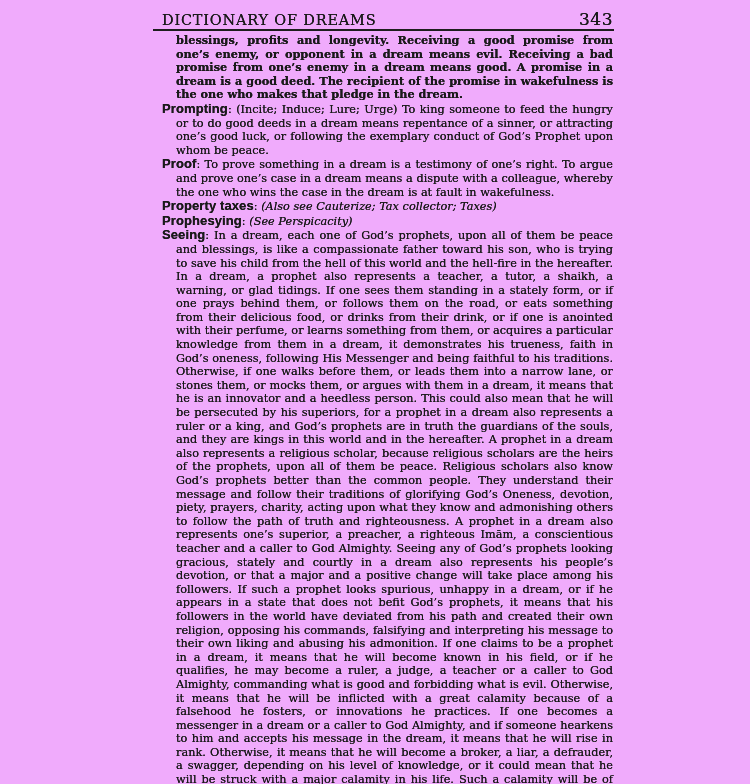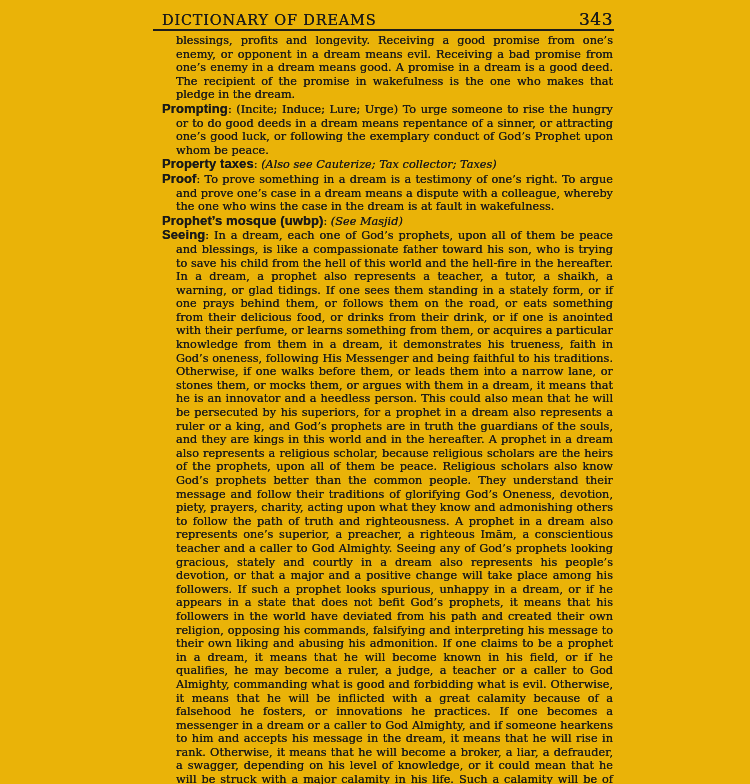--- a/index.html
+++ b/index.html
@@ -4,21 +4,21 @@
 <style>
   html, body {
     margin: 0;
     padding: 0;
     background: #ffffff;
   }
   .page {
     position: relative;
     width: 750px;
     height: 784px;
-    background: #eab308;
+    background: #f0abfc;
     overflow: hidden;
     font-family: "DejaVu Serif", serif;
     color: #1a1a1a;
   }
   
   .running-head {
     position: absolute;
     left: 162px;
     top: 9px;
     width: 451px;
@@ -55,20 +55,21 @@
     line-height: 13.6px;
     text-align: justify;
     text-shadow: 0 0 0.3px currentColor;
   }
   .text-block p {
     margin: 0;
   }
   
   p.cont {
     padding-left: 14px;
+    font-weight: bold;
   }
   
   p.entry {
     padding-left: 14px;
     text-indent: -14px;
   }
   .hw {
     font-family: "Liberation Sans", sans-serif;
     font-weight: bold;
     font-size: 13px;
@@ -91,29 +92,29 @@
     <span class="head-title">DICTIONARY OF DREAMS</span>
     <span class="head-pagenum">343</span>
   </div>
   <div class="head-rule"></div>
 
   <div class="text-block">
 
     <p class="cont">blessings, profits and longevity. Receiving a good promise from one’s enemy, or opponent in a dream means evil. Receiving a bad promise from one’s enemy in a dream means good. A promise in a dream is a good deed. The recipient of the promise in wakefulness is the one who makes that pledge in the dream.</p>
 
     <p class="entry"><span class="hw">Prompting</span><span class="colon">:</span>
-      <span>(Incite; Induce; Lure; Urge) To urge someone to rise the hungry or to do good deeds in a dream means repentance of a sinner, or attracting one’s good luck, or following the exemplary conduct of God’s Prophet upon whom be peace.</span></p>
+      <span>(Incite; Induce; Lure; Urge) To king someone to feed the hungry or to do good deeds in a dream means repentance of a sinner, or attracting one’s good luck, or following the exemplary conduct of God’s Prophet upon whom be peace.</span></p>
+
+    <p class="entry"><span class="hw">Proof</span><span class="colon">:</span>
+      <span>To prove something in a dream is a testimony of one’s right. To argue and prove one’s case in a dream means a dispute with a colleague, whereby the one who wins the case in the dream is at fault in wakefulness.</span></p>
 
     <p class="entry"><span class="hw">Property taxes</span><span class="colon">:</span>
       <span class="xref">(Also see Cauterize; Tax collector; Taxes)</span></p>
 
-    <p class="entry"><span class="hw">Proof</span><span class="colon">:</span>
-      <span>To prove something in a dream is a testimony of one’s right. To argue and prove one’s case in a dream means a dispute with a colleague, whereby the one who wins the case in the dream is at fault in wakefulness.</span></p>
+    <p class="entry"><span class="hw">Prophesying</span><span class="colon">:</span>
+      <span class="xref">(See Perspicacity)</span></p>
 
-
-    <p class="entry"><span class="hw">Prophet’s mosque (uwbp)</span><span class="colon">:</span>
-      <span class="xref">(See Masjid)</span></p>
 
     <p class="entry"><span class="hw">Seeing</span><span class="colon">:</span>
       <span>In a dream, each one of God’s prophets, upon all of them be peace and blessings, is like a compassionate father toward his son, who is trying to save his child from the hell of this world and the hell-fire in the hereafter. In a dream, a prophet also represents a teacher, a tutor, a shaikh, a warning, or glad tidings. If one sees them standing in a stately form, or if one prays behind them, or follows them on the road, or eats something from their delicious food, or drinks from their drink, or if one is anointed with their perfume, or learns something from them, or acquires a particular knowledge from them in a dream, it demonstrates his trueness, faith in God’s oneness, following His Messenger and being faithful to his traditions. Otherwise, if one walks before them, or leads them into a narrow lane, or stones them, or mocks them, or argues with them in a dream, it means that he is an innovator and a heedless person. This could also mean that he will be persecuted by his superiors, for a prophet in a dream also represents a ruler or a king, and God’s prophets are in truth the guardians of the souls, and they are kings in this world and in the hereafter. A prophet in a dream also represents a religious scholar, because religious scholars are the heirs of the prophets, upon all of them be peace. Religious scholars also know God’s prophets better than the common people. They understand their message and follow their traditions of glorifying God’s Oneness, devotion, piety, prayers, charity, acting upon what they know and admonishing others to follow the path of truth and righteousness. A prophet in a dream also represents one’s superior, a preacher, a righteous Imām, a conscientious teacher and a caller to God Almighty. Seeing any of God’s prophets looking gracious, stately and courtly in a dream also represents his people’s devotion, or that a major and a positive change will take place among his followers. If such a prophet looks spurious, unhappy in a dream, or if he appears in a state that does not befit God’s prophets, it means that his followers in the world have deviated from his path and created their own religion, opposing his commands, falsifying and interpreting his message to their own liking and abusing his admonition. If one claims to be a prophet in a dream, it means that he will become known in his field, or if he qualifies, he may become a ruler, a judge, a teacher or a caller to God Almighty, commanding what is good and forbidding what is evil. Otherwise, it means that he will be inflicted with a great calamity because of a falsehood he fosters, or innovations he practices. If one becomes a messenger in a dream or a caller to God Almighty, and if someone hearkens to him and accepts his message in the dream, it means that he will rise in rank. Otherwise, it means that he will become a broker, a liar, a defrauder, a swagger, depending on his level of knowledge, or it could mean that he will be struck with a major calamity in his life. Such a calamity will be of the same caliber, degree and nature that a messenger of God Almighty may have suffered from his own people. Seeing one of God’s prophets in a dream also means living the experience of time, space and</span></p>
 
   </div>
 </div>
 
 </body></html>

